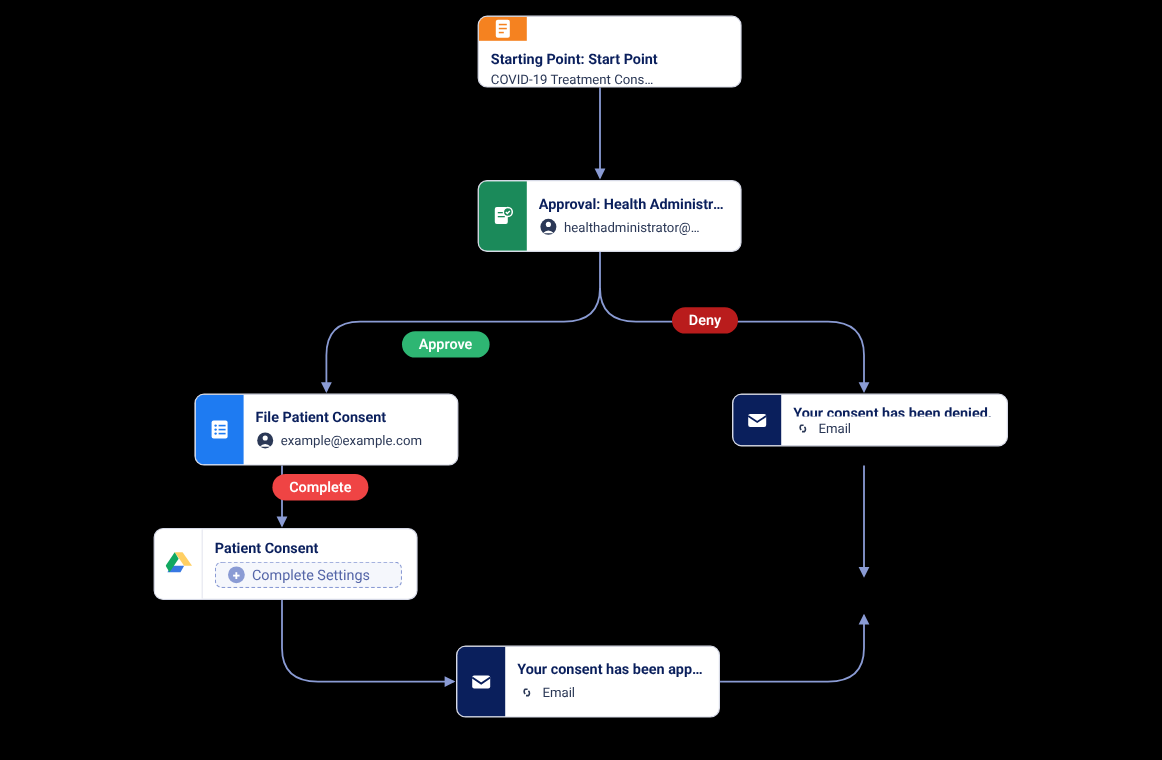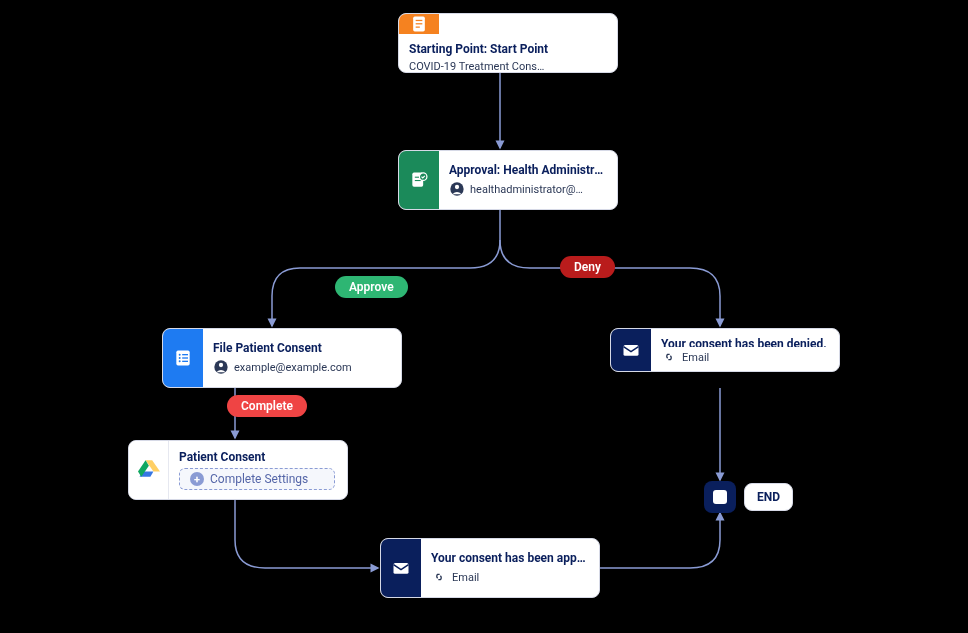--- a/index.html
+++ b/index.html
@@ -90,21 +90,21 @@
       </span>
       <span>healthadministrator@…</span>
     </div>
   </div>
 </div>
 
 <div class="pill pill-green" style="left:335px; top:256px;margin-top:20px;">Approve</div>
 
 <div class="pill pill-red" style="left:560px; top:256px;">Deny</div>
 
-<div class="node" style="left:162px; top:328px; width:240px; height:60px;">
+<div class="node" style="left:162px; top:328px; width:220px; height:60px;">
   <div class="icon-col" style="background:#1e7bf2;">
     <svg width="20" height="20" viewBox="0 0 24 24" fill="none">
           <rect x="4" y="3" width="16" height="18" rx="2" fill="#fff"></rect>
           <circle cx="8" cy="8" r="1.2" fill="#1e7bf2"></circle>
           <rect x="11" y="7.2" width="7" height="1.6" fill="#1e7bf2"></rect>
           <circle cx="8" cy="12" r="1.2" fill="#1e7bf2"></circle>
           <rect x="11" y="11.2" width="7" height="1.6" fill="#1e7bf2"></rect>
           <circle cx="8" cy="16" r="1.2" fill="#1e7bf2"></circle>
           <rect x="11" y="15.2" width="7" height="1.6" fill="#1e7bf2"></rect>
         </svg>
@@ -178,20 +178,14 @@
         <svg width="16" height="16" viewBox="0 0 24 24" fill="none">
               <path d="M10,14 A4,4 0 0 1 10,8 L13,8" stroke="#2b3856" stroke-width="2" fill="none"></path>
               <path d="M14,10 A4,4 0 0 1 14,16 L11,16" stroke="#2b3856" stroke-width="2" fill="none"></path>
             </svg>
       </span>
       <span>Email</span>
     </div>
   </div>
 </div>
 
-<div class="end-node" style="left:704px; top:481px;">
-  <div class="end-box">
-        <div class="end-box-inner"></div>
-      </div>
-  <div class="end-label">END</div>
-</div>
 
 </div>
 
 </body></html>

